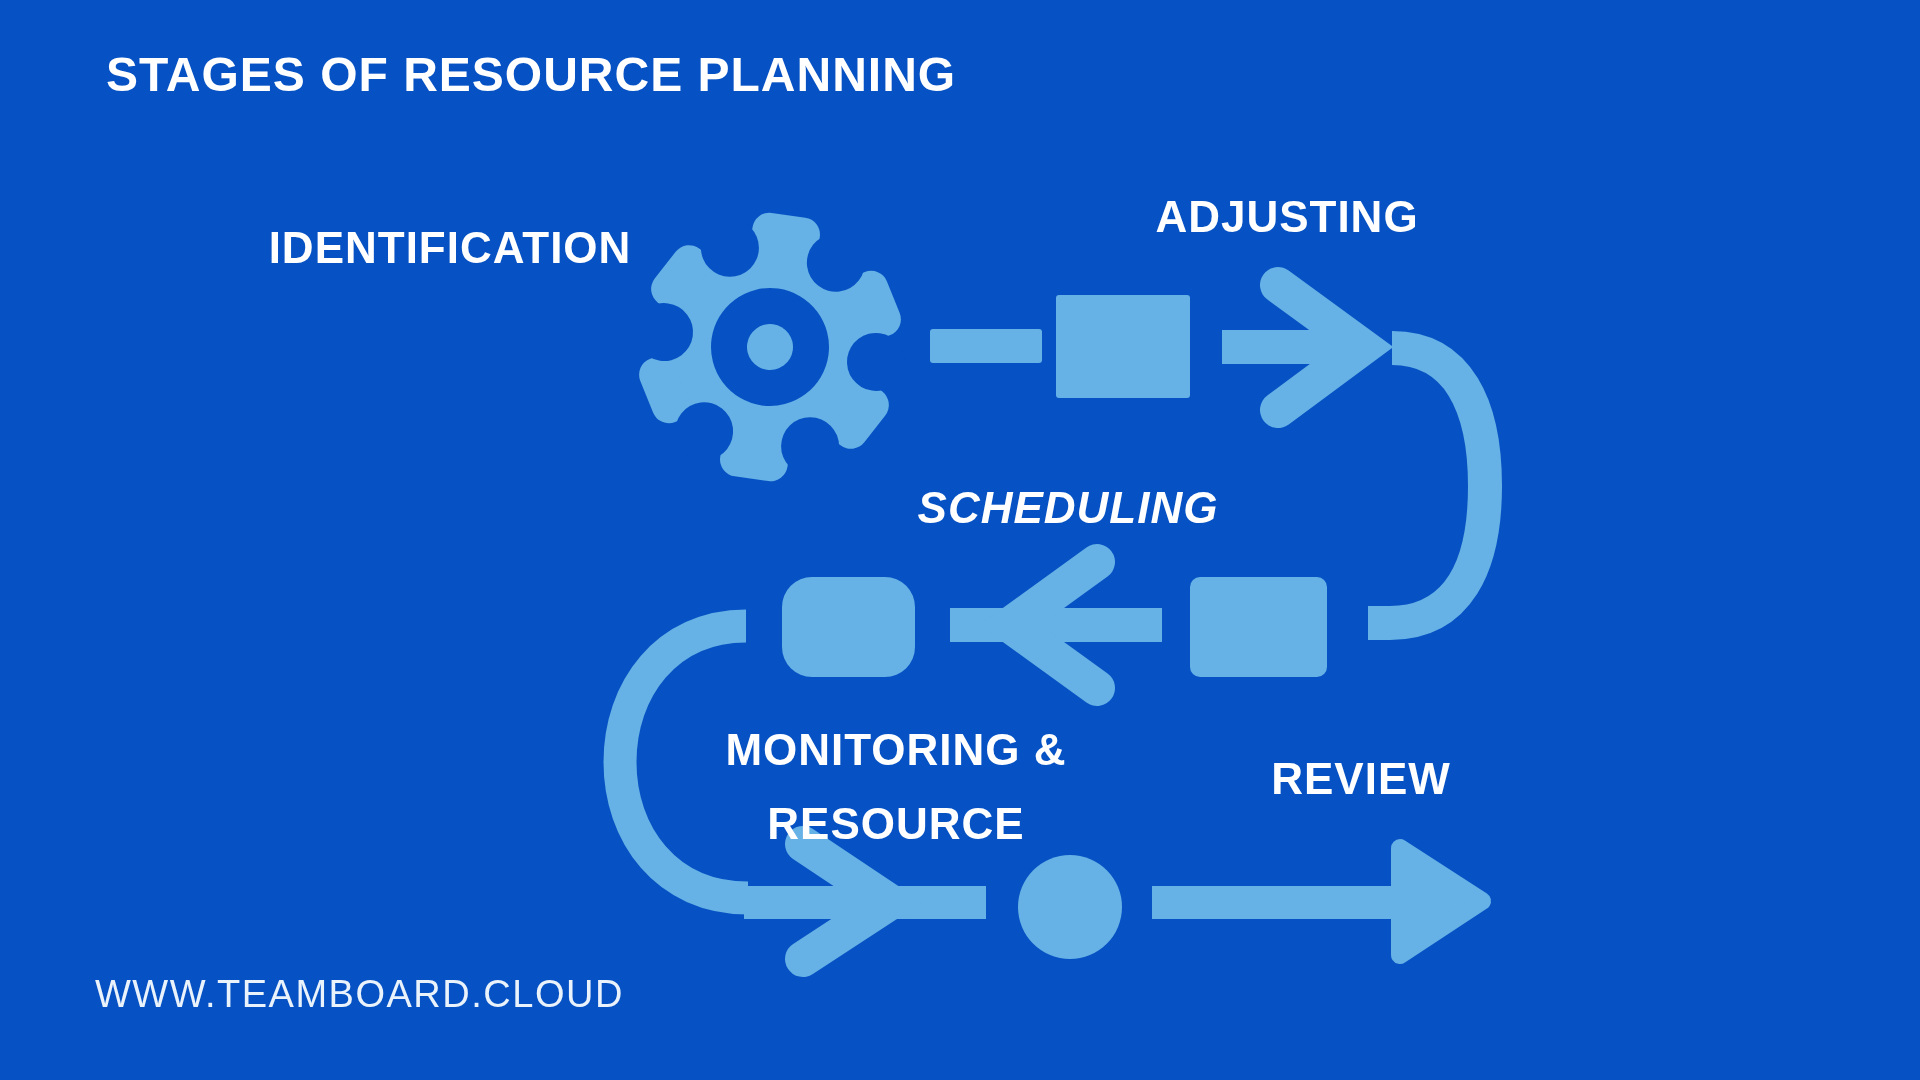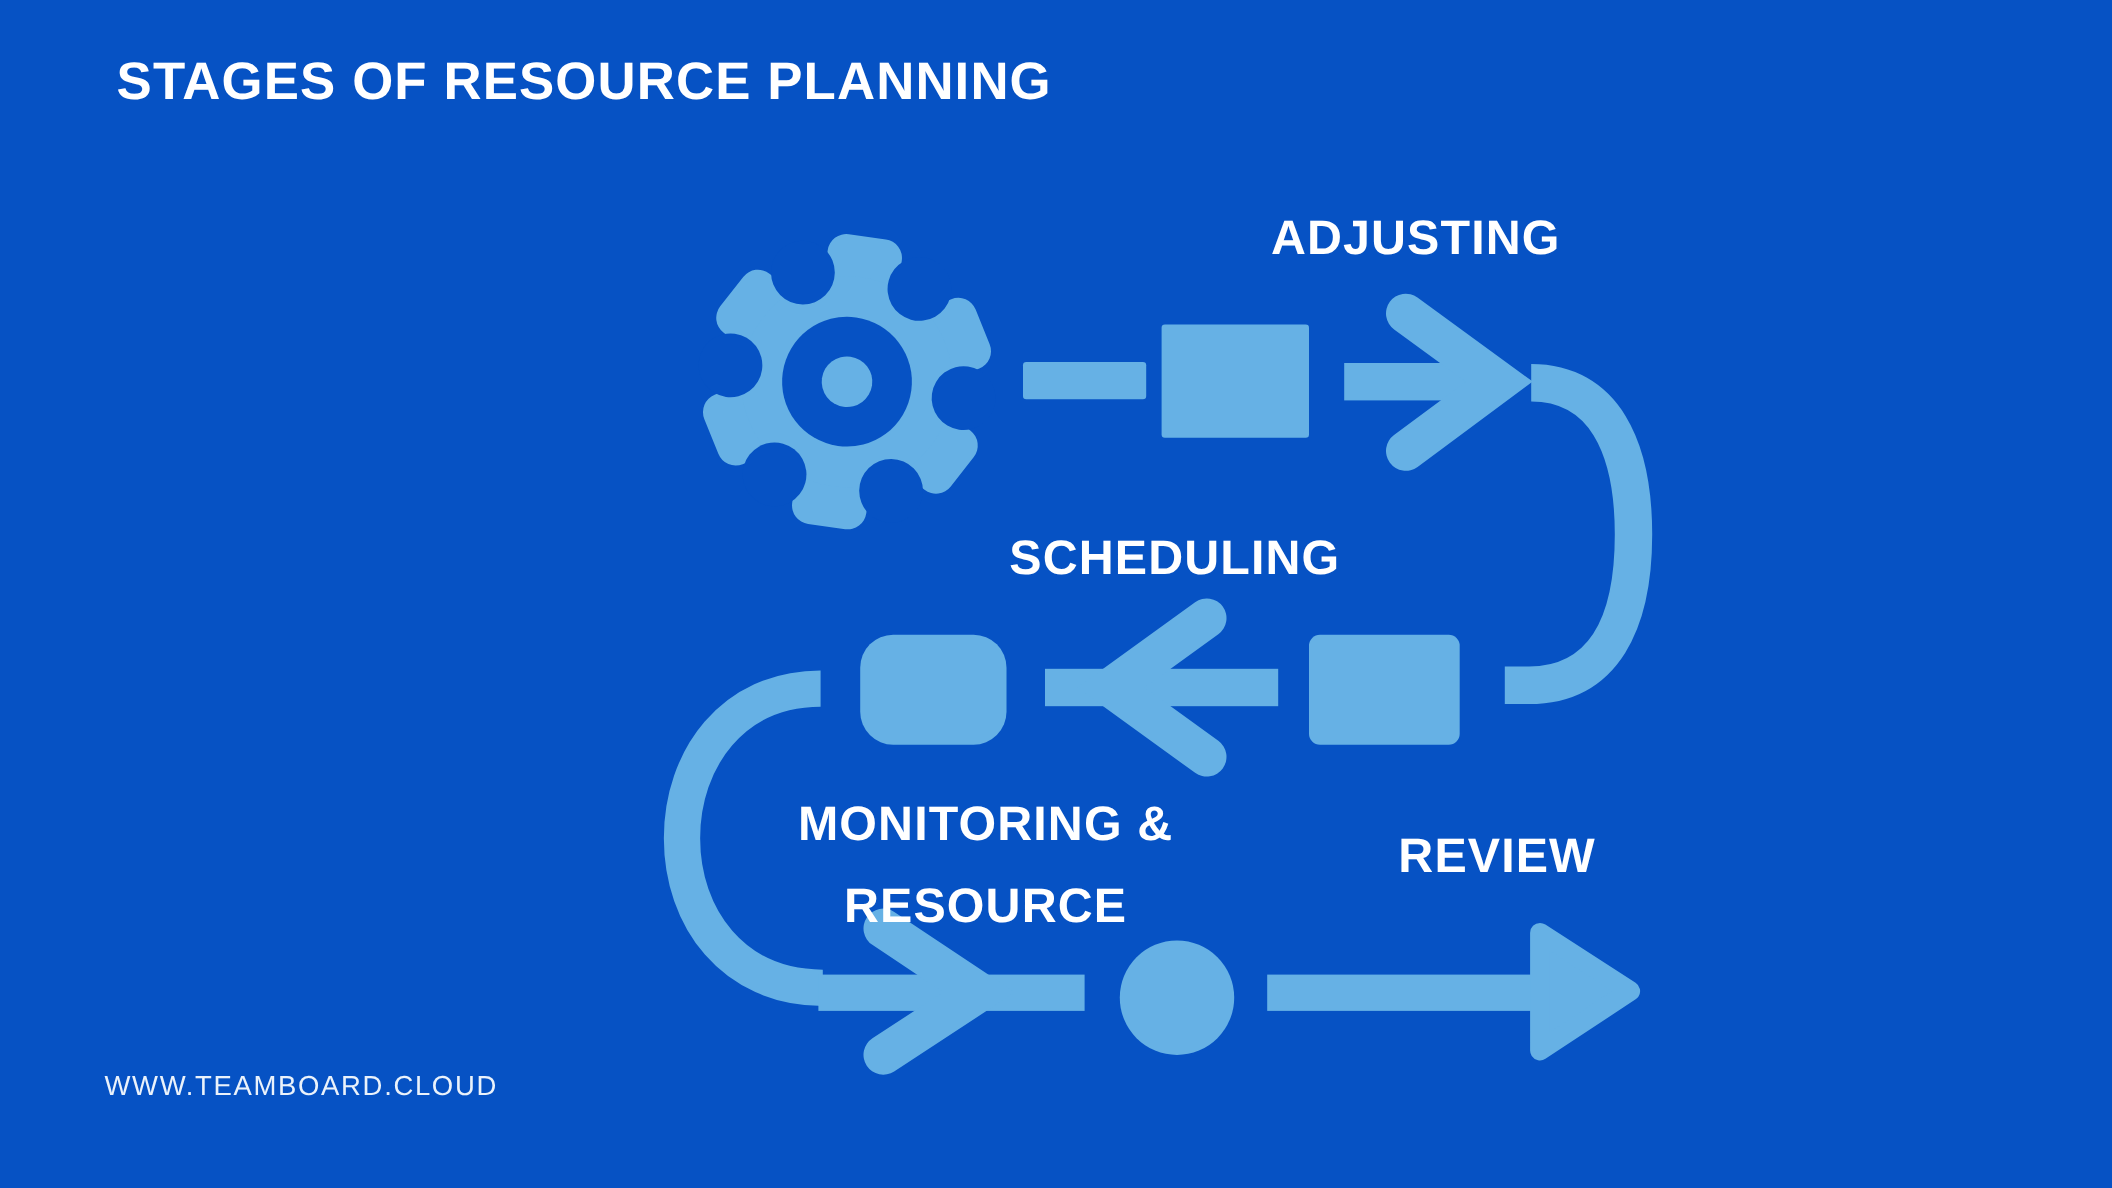--- a/index.html
+++ b/index.html
@@ -16,26 +16,26 @@
     font-size:48px;font-weight:bold;color:var(--text,#fff);
     letter-spacing:1px;white-space:nowrap;
   }
   .stage-label{
     position:absolute;transform:translateX(-50%);
     font-size:44px;font-weight:bold;color:var(--text,#fff);
     letter-spacing:1px;white-space:nowrap;text-align:center;line-height:1;
   }
   .label-identification{left:450px;top:226px;}
   .label-allocation{left:1287px;top:195px;}
-  .label-scheduling{left:1068px;top:486px;}
+  .label-scheduling{left:1068px;top:486px;font-style:italic;}
   .label-monitoring{left:896px;top:713px;line-height:74px;text-align:center;}
   .label-review{left:1361px;top:757px;text-align:right;}
   .footer-site{
     position:absolute;left:95px;top:973px;
-    font-size:25px;font-weight:400;color:var(--footer-text,#e9f1fb);
+    font-size:38px;font-weight:400;color:var(--footer-text,#e9f1fb);
     letter-spacing:1.5px;white-space:nowrap;
   }
 </style>
 </head>
 <body>
 
 <div class="stage-canvas">
 
   <div class="title">STAGES OF RESOURCE PLANNING</div>
 
@@ -91,20 +91,21 @@
     </g>
 
     <circle cx="1070" cy="907" r="52" fill="var(--shape,#66b1e5)"></circle>
 
     <g>
       <rect x="1152" y="886" width="252" height="33" fill="var(--shape,#66b1e5)"></rect>
       <path d="M 1400 848 L 1482 901 L 1400 955 Z" fill="var(--shape,#66b1e5)" stroke="var(--shape,#66b1e5)" stroke-width="18" stroke-linejoin="round"></path>
     </g>
   </svg>
 
+  <div class="stage-label label-identification">IDENTIFICATION</div>
 
   <div class="stage-label label-allocation">ADJUSTING</div>
 
   <div class="stage-label label-scheduling">SCHEDULING</div>
 
   <div class="stage-label label-monitoring">
     <span>MONITORING &amp;</span><br>
     <span>RESOURCE</span>
   </div>
 

